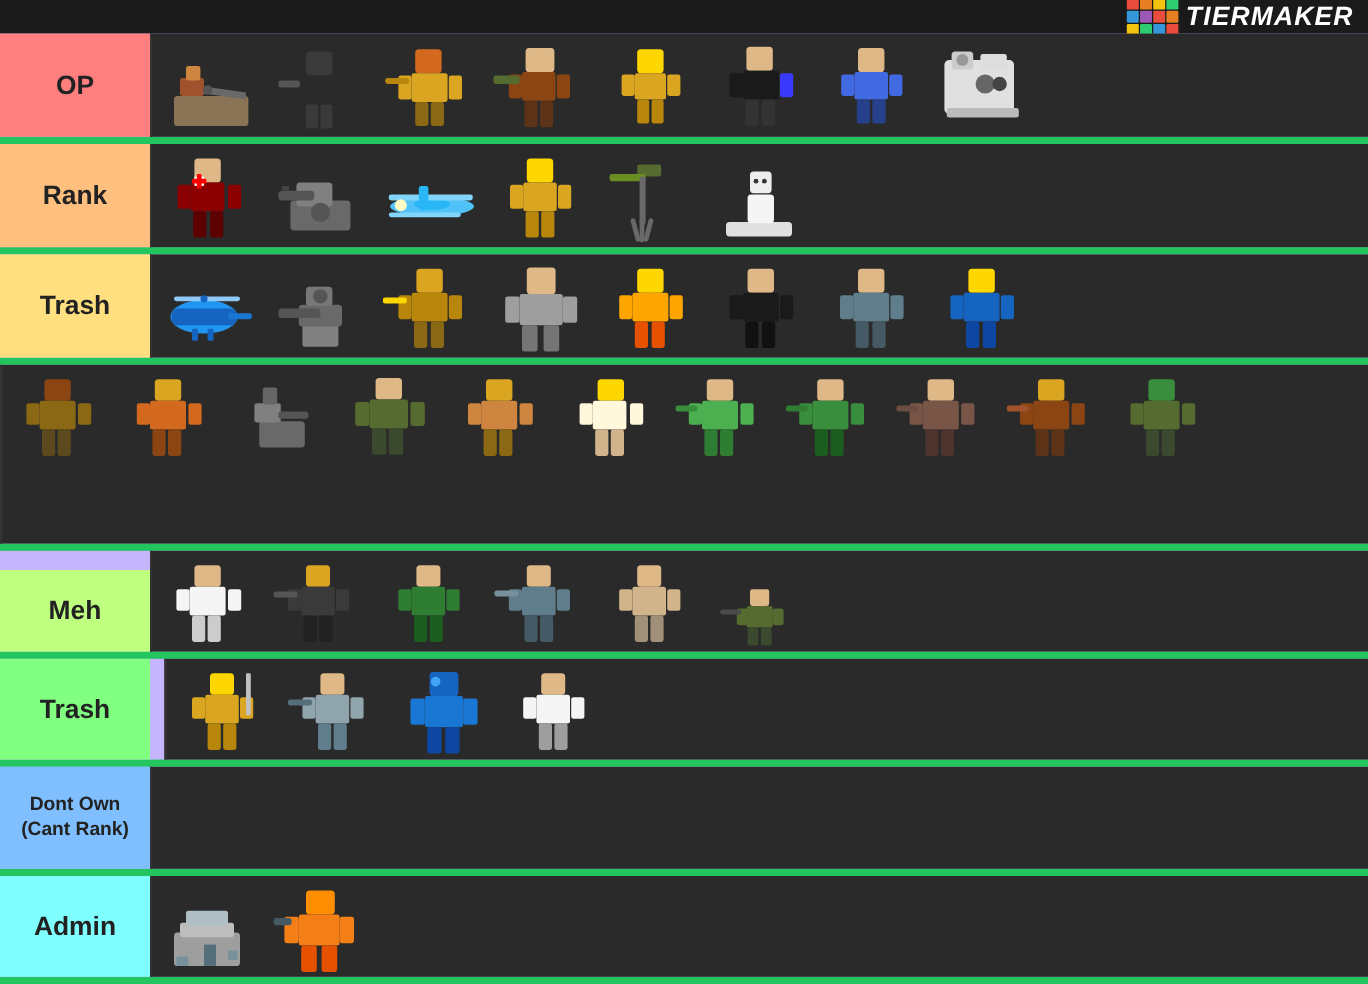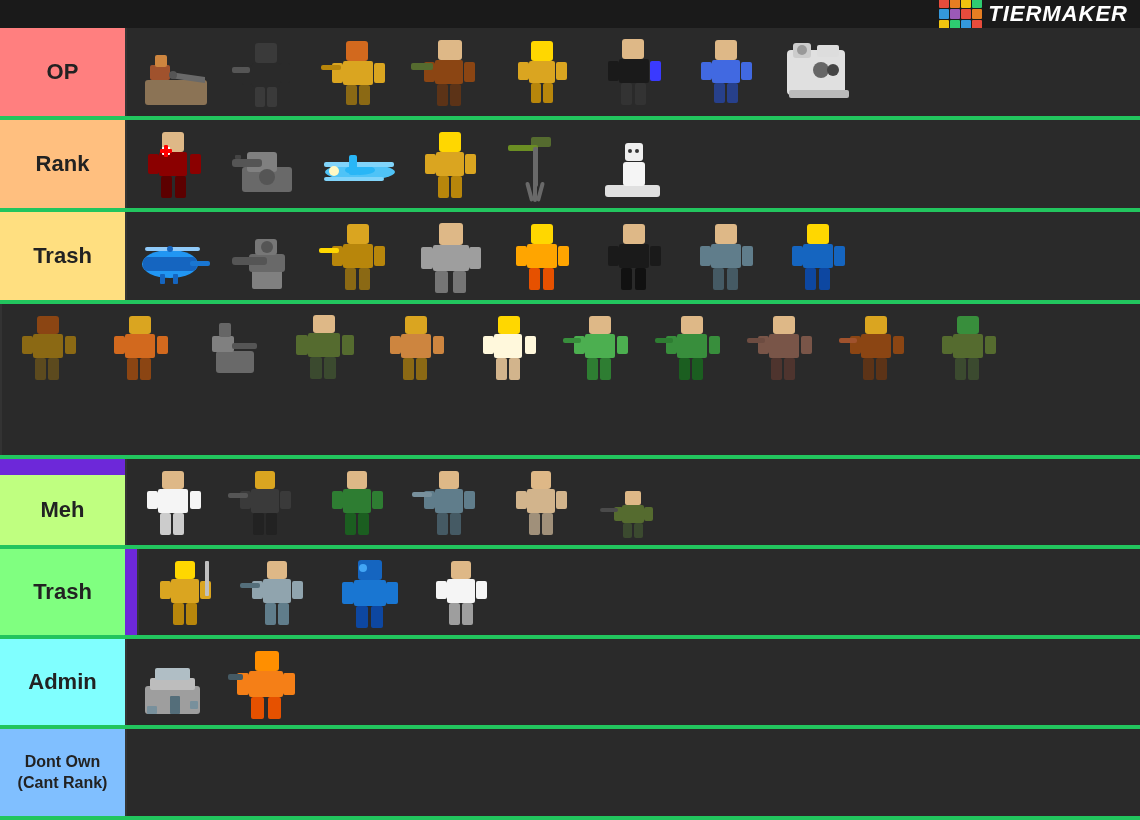--- a/index.html
+++ b/index.html
@@ -6,21 +6,21 @@
     body {
       background: #1a1a1a;
       width: 1140px;
       height: 820px;
       overflow: hidden;
       font-family: Arial, sans-serif;
     }
     .tiermaker-container {
       width: 1140px;
       height: 820px;
-      background: #6d28d9;
+      background: #c4b5fd;
       display: flex;
       flex-direction: column;
     }
     .header {
       background: #1a1a1a;
       display: flex;
       justify-content: flex-end;
       align-items: center;
       padding: 4px 12px;
       height: 28px;
@@ -45,21 +45,21 @@
       font-size: 22px;
       font-weight: 900;
       color: white;
       letter-spacing: 1px;
       font-style: italic;
       text-transform: uppercase;
     }
     .tier-row {
       display: flex;
       flex-direction: row;
-      border-bottom: 4px solid #22c55e;
+      border-bottom: 6px solid #22c55e;
       flex: 1;
     }
     .tier-label {
       display: flex;
       align-items: center;
       justify-content: center;
       width: 125px;
       min-width: 125px;
       font-size: 22px;
       font-weight: bold;
@@ -623,20 +623,27 @@
           <rect x="24" y="23" width="28" height="24" rx="2" fill="#f5f5f5"></rect>
           <rect x="13" y="25" width="11" height="18" rx="2" fill="#f5f5f5"></rect>
           <rect x="53" y="25" width="11" height="18" rx="2" fill="#f5f5f5"></rect>
           <rect x="26" y="47" width="11" height="22" rx="2" fill="#9E9E9E"></rect>
           <rect x="39" y="47" width="11" height="22" rx="2" fill="#9E9E9E"></rect>
         </svg>
       </div>
     </div>
   </div>
 
+  <div class="tier-row" style="flex:1;">
+    <div class="tier-label" style="background:#80bfff;font-size:16px;line-height:1.3;">Dont Own<br>(Cant Rank)</div>
+    <div class="tier-content">
+      
+    </div>
+  </div>
+
   <div class="tier-row" style="min-height:90px;max-height:90px;">
     <div class="tier-label" style="background:#80ffff;">Admin</div>
     <div class="tier-content">
 
       <div class="tier-item">
         <svg class="char-svg" viewBox="0 0 82 80">
           <rect x="10" y="40" width="55" height="28" rx="3" fill="#9E9E9E"></rect>
           <rect x="15" y="32" width="45" height="12" rx="2" fill="#BDBDBD"></rect>
           <rect x="20" y="22" width="35" height="12" rx="2" fill="#B0BEC5"></rect>
           <rect x="12" y="60" width="10" height="8" rx="1" fill="#78909C"></rect>
@@ -652,20 +659,13 @@
           <rect x="10" y="27" width="12" height="22" rx="2" fill="#F57F17"></rect>
           <rect x="56" y="27" width="12" height="22" rx="2" fill="#F57F17"></rect>
           <rect x="24" y="51" width="13" height="22" rx="2" fill="#E65100"></rect>
           <rect x="41" y="51" width="13" height="22" rx="2" fill="#E65100"></rect>
           <rect x="1" y="28" width="15" height="6" rx="2" fill="#455A64"></rect>
         </svg>
       </div>
     </div>
   </div>
 
-  <div class="tier-row" style="flex:1;">
-    <div class="tier-label" style="background:#80bfff;font-size:16px;line-height:1.3;">Dont Own<br>(Cant Rank)</div>
-    <div class="tier-content">
-      
-    </div>
-  </div>
-
 </div>
 
 </body></html>

